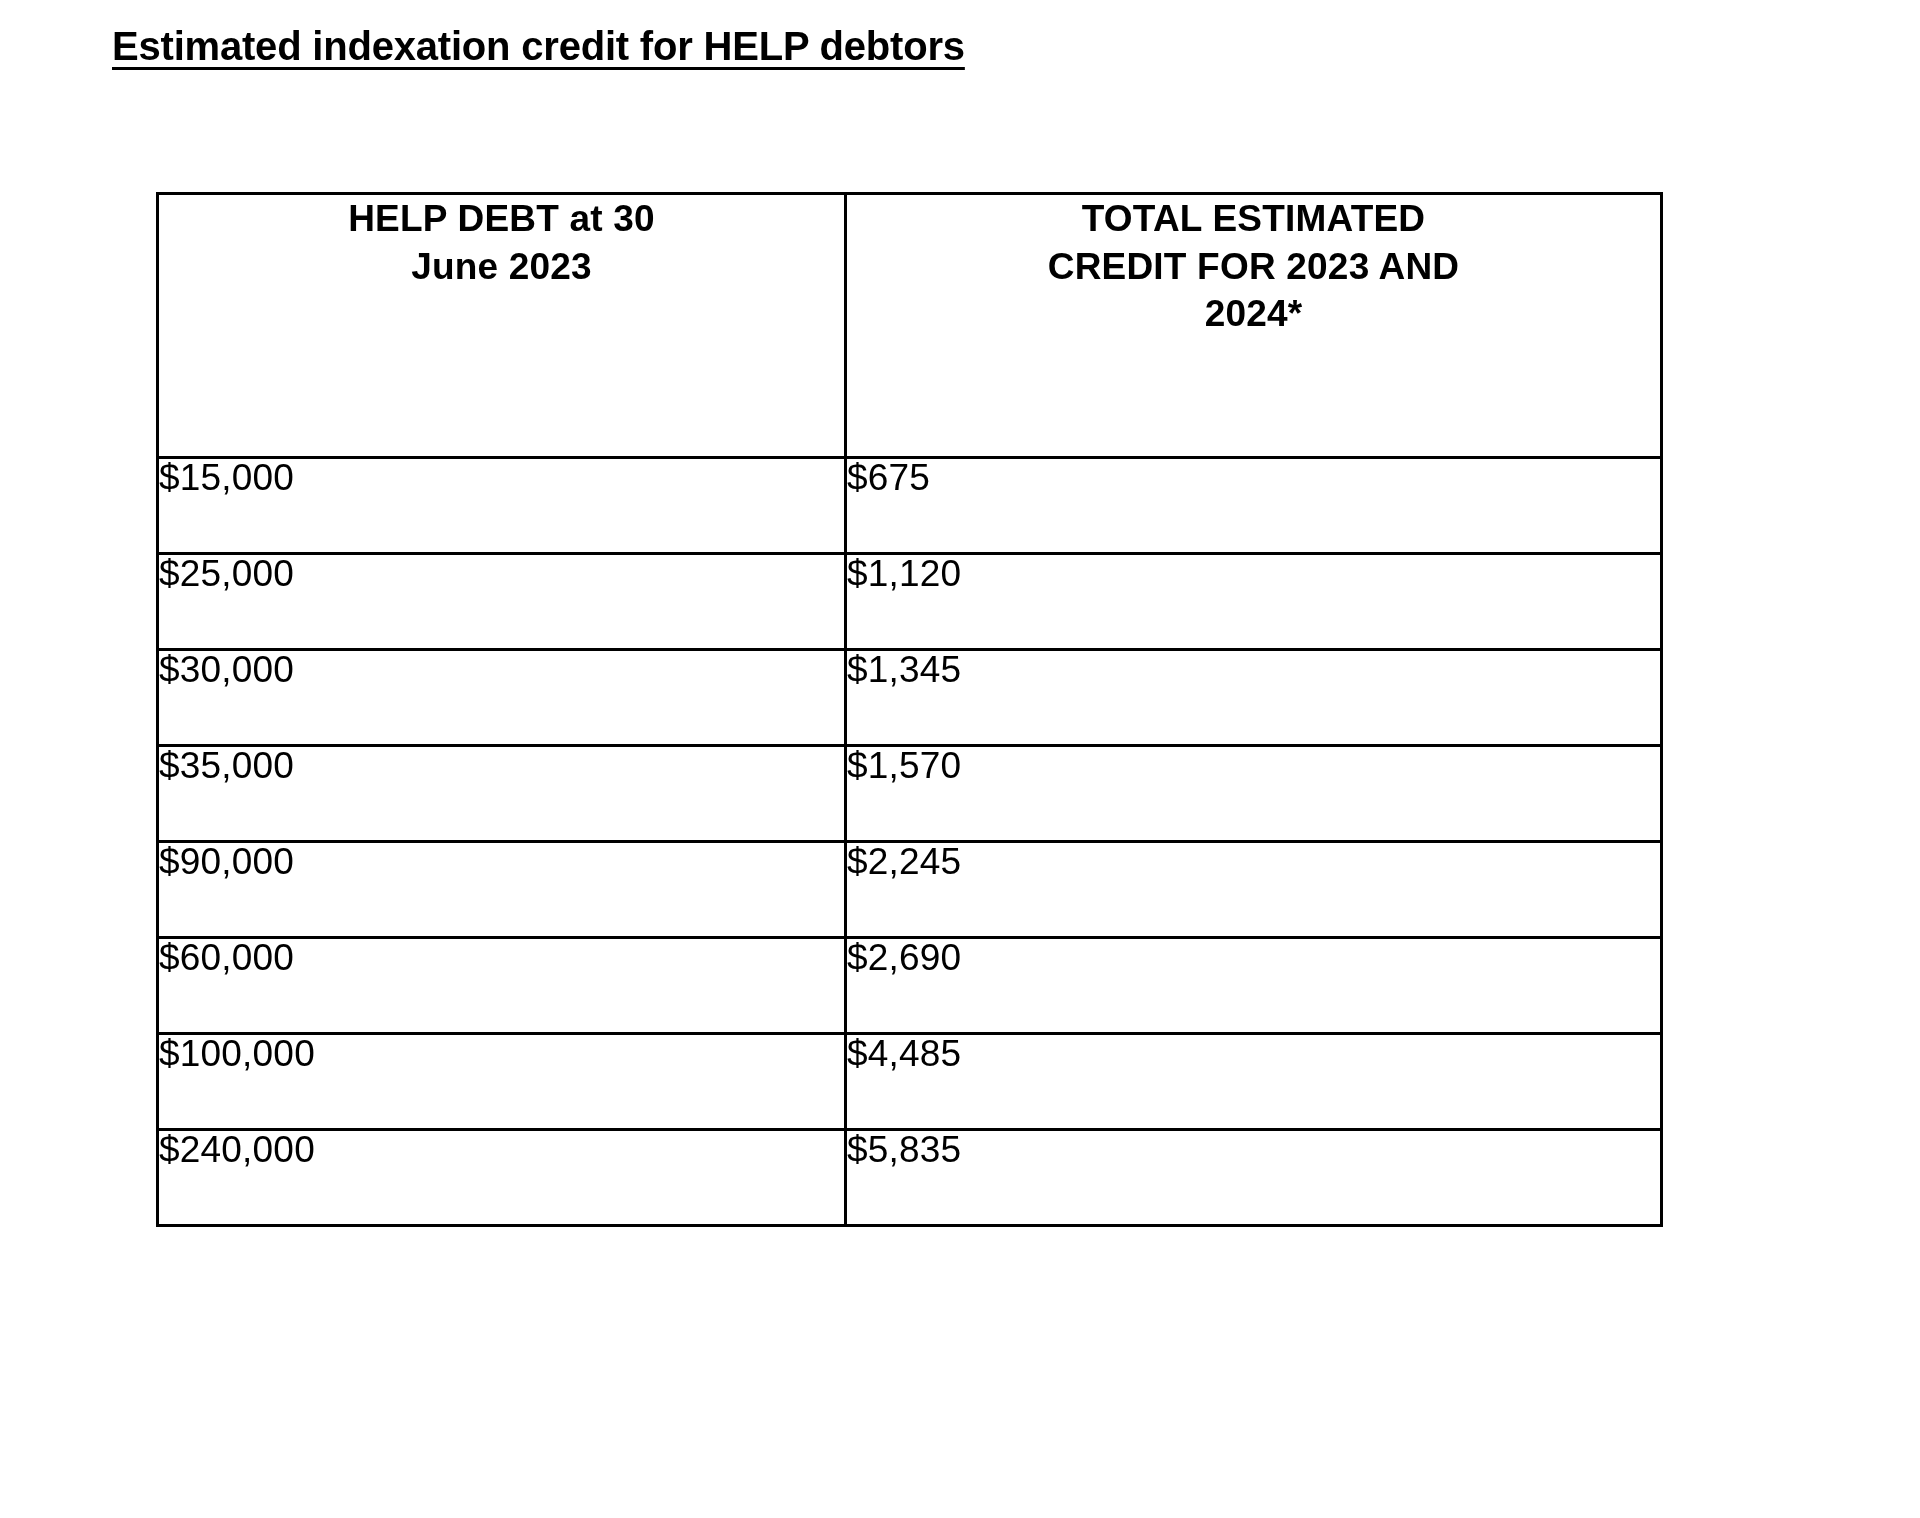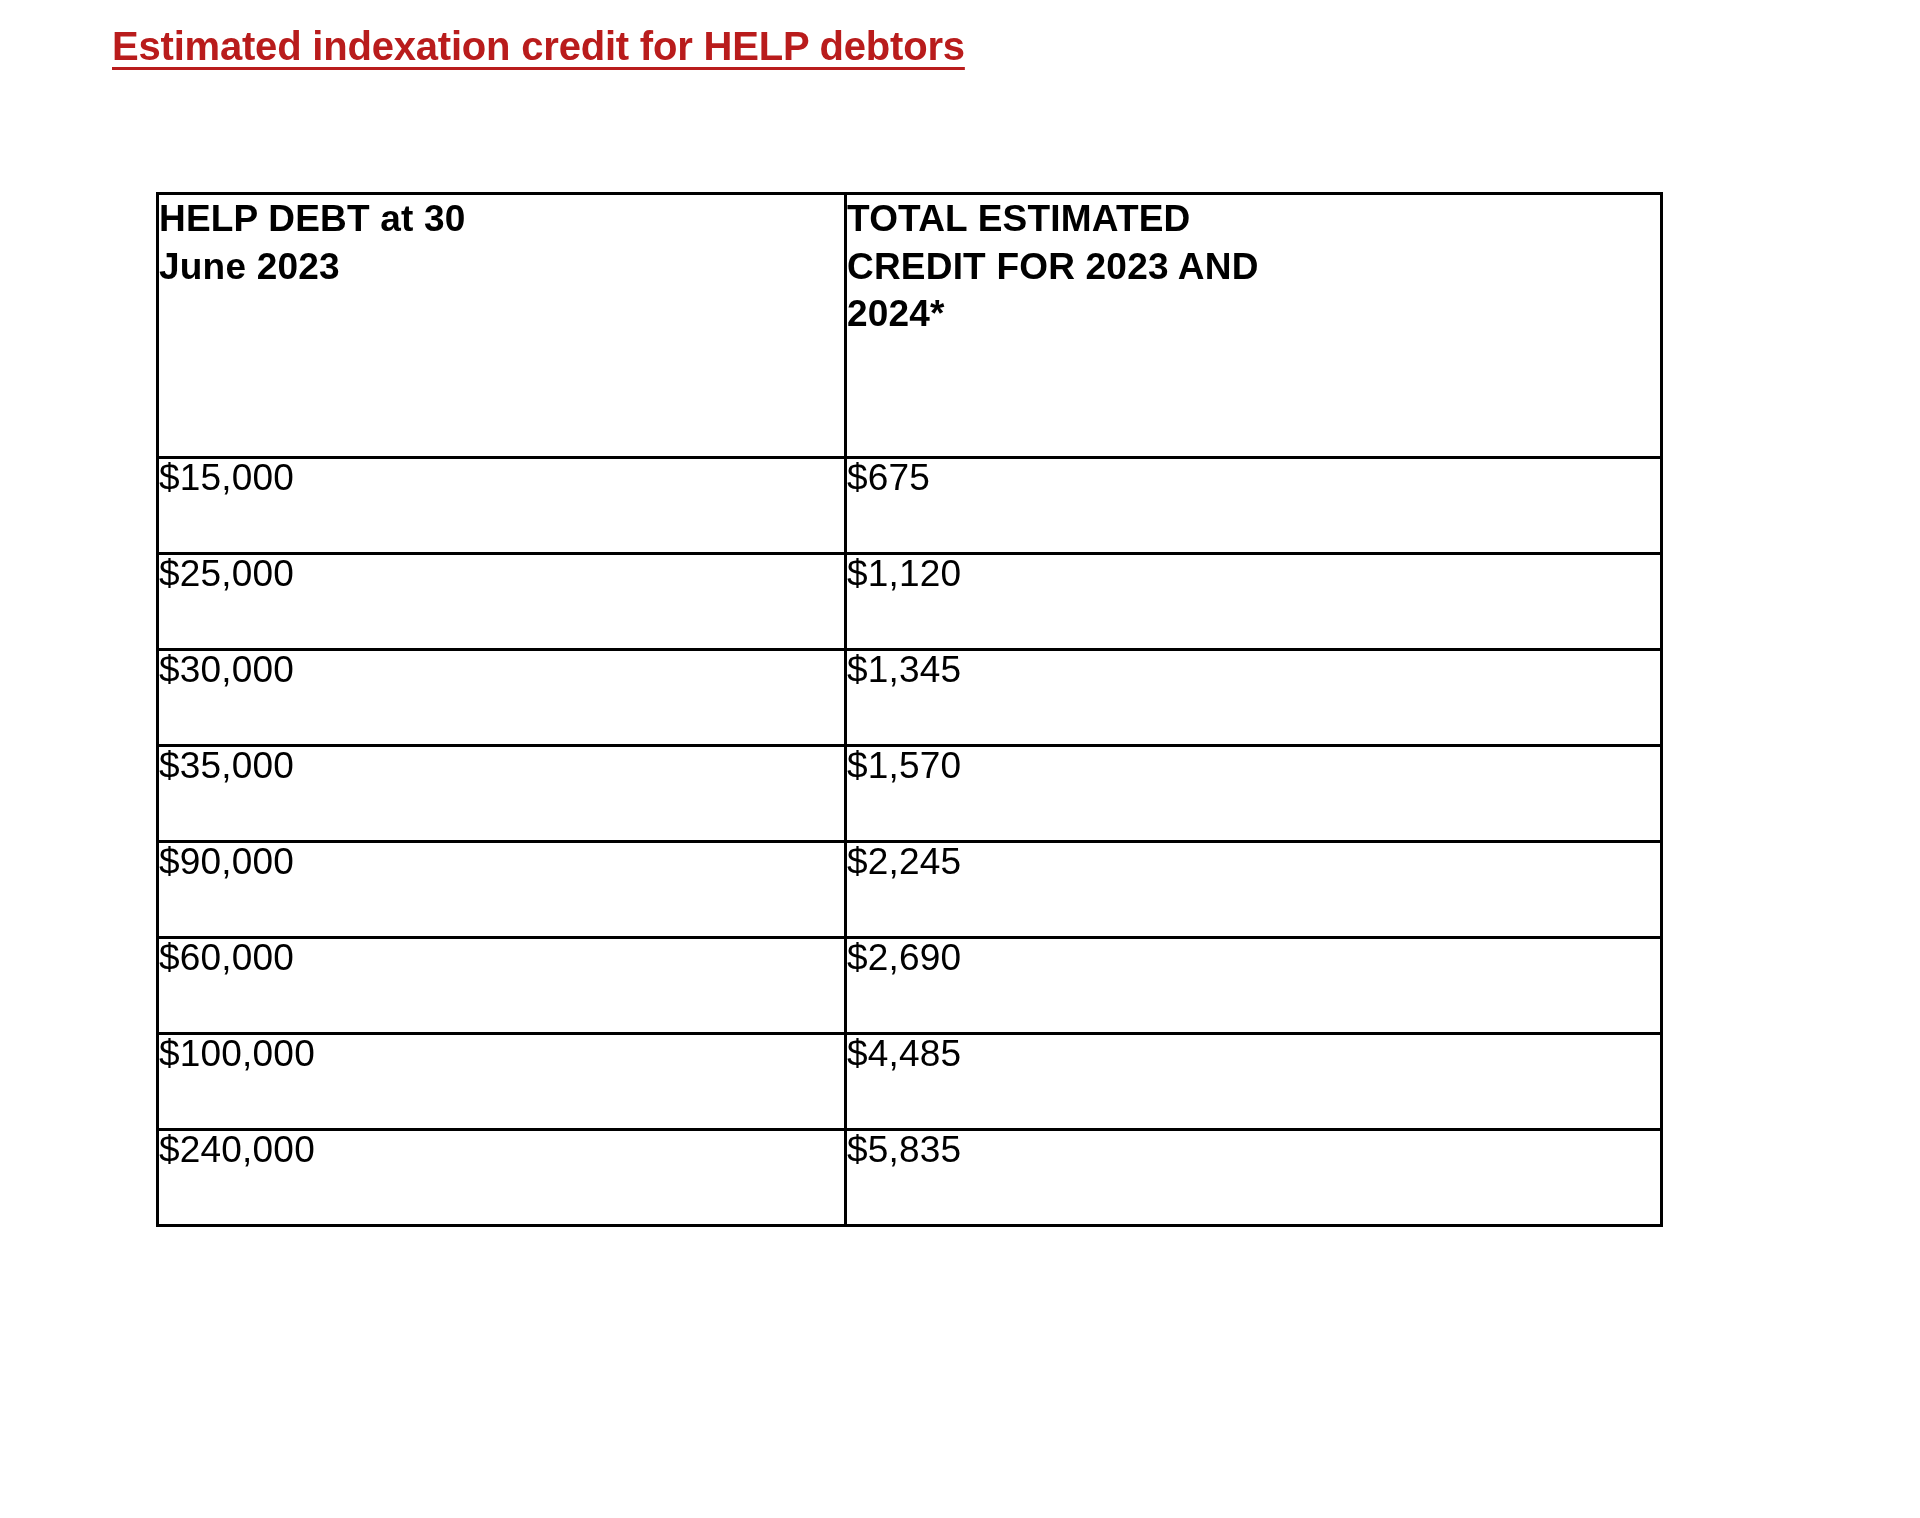--- a/index.html
+++ b/index.html
@@ -23,21 +23,21 @@
   .title {
     position: absolute;
     left: 112px;
     top: 24px;
     font-size: 40px;
     font-weight: bold;
     letter-spacing: -0.2px;
     text-decoration: underline;
     text-underline-offset: 7px;
     text-decoration-thickness: 3px;
-    color: #b91c1c;
+    color: #000000;
     white-space: nowrap;
   }
   .table-wrap {
     position: absolute;
     left: 156px;
     top: 192px;
     width: 1504px;
   }
   table.data {
     border-collapse: collapse;
@@ -55,21 +55,21 @@
   }
   th.head {
     font-weight: bold;
     font-size: 37px;
     line-height: 1.29;
     padding: 16px 0 20px 24px;
     height: 264px;
     box-sizing: border-box;
     letter-spacing: 0.2px;
   }
-  th.head .h-line { display: block; }
+  th.head .h-line { display: block; text-align: center; }
   td.cell {
     font-weight: normal;
     font-size: 37px;
     line-height: 1.0;
     padding: 16px 0 17px 26px;
     height: 96px;
     box-sizing: border-box;
     letter-spacing: 0.2px;
   }
 </style>

